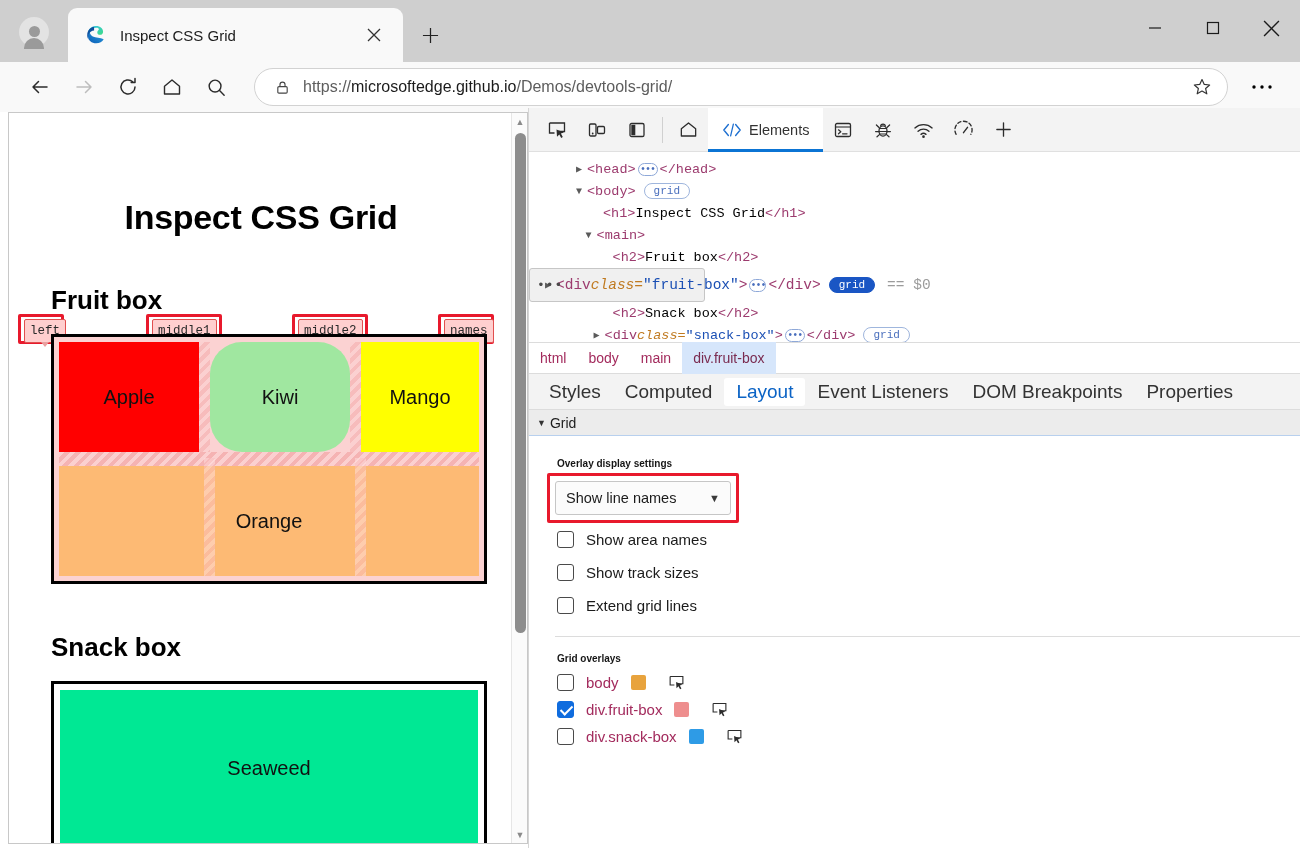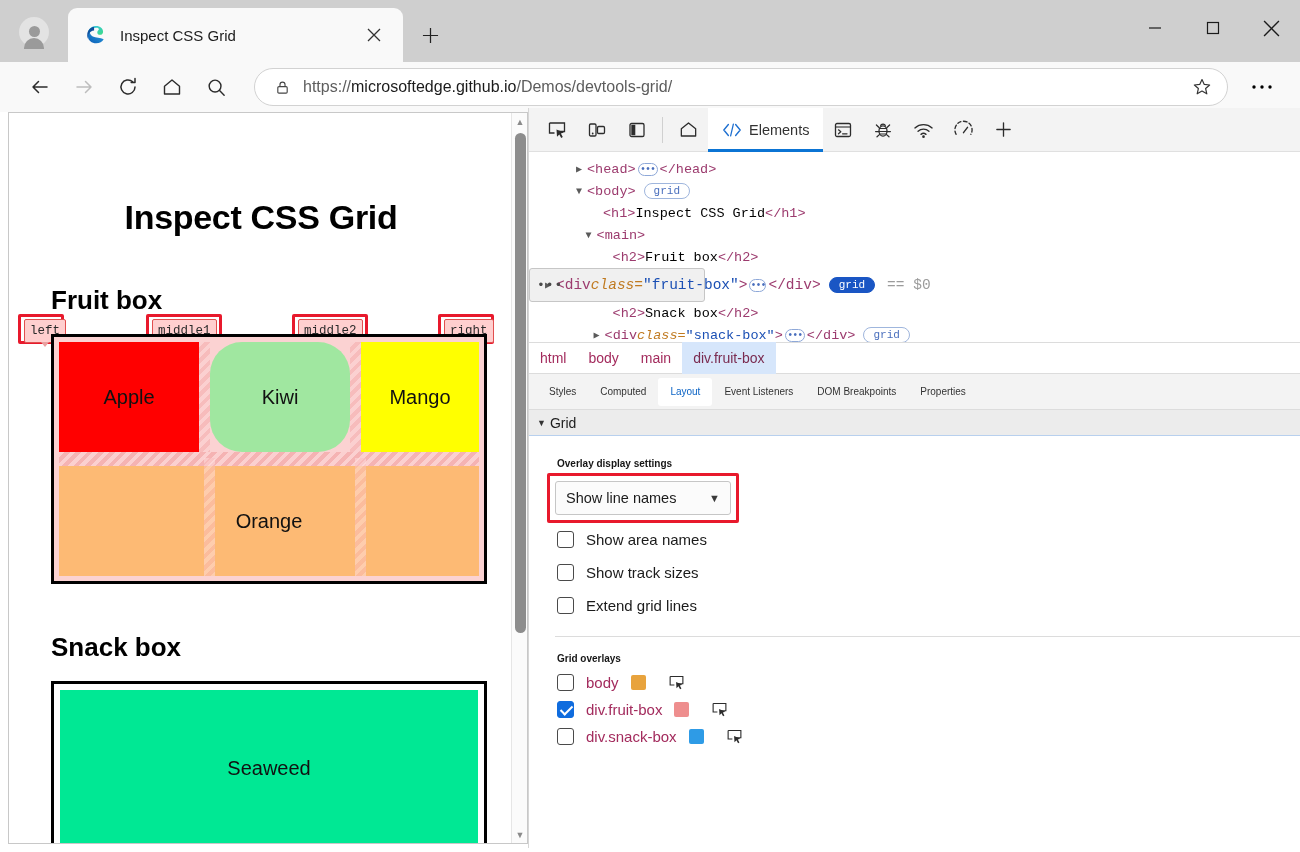--- a/index.html
+++ b/index.html
@@ -208,21 +208,21 @@
   }
   .crumb { padding:0 11px; height:32px; display:flex; align-items:center;
            font-size:14px; color:#a32b5d; }
   .crumb.active { background:#d6e6fb; color:#7a2b50; }
 
   .panel-tabs {
     flex:none; height:36px; background:#f3f3f3; border-bottom:1px solid #dcdcdc;
     display:flex; align-items:center; padding-left:8px;
   }
   .ptab { padding:0 12px; height:28px; display:flex; align-items:center;
-          font-size:10px; color:#333; border-radius:3px; }
+          font-size:19px; color:#333; border-radius:3px; }
   .ptab.active { background:#ffffff; color:#0b63c5; }
   .ptab-chev { margin-left:auto; margin-right:14px; color:#333; display:flex; align-items:center;}
 
   .grid-header {
     flex:none; height:26px; background:#ececec; border-bottom:1px solid #b8d0ee;
     display:flex; align-items:center; font-size:14px; color:#1c1c1c; padding-left:8px;
   }
   .gh-caret { font-size:9px; margin-right:4px; color:#333; }
 
   .layout-body { flex:1; position:relative; background:#fff; overflow:hidden; }
@@ -385,21 +385,21 @@
           <div class="redbox" style="left:0px; top:0px; width:46px; height:30px;"></div>
           <div class="lline" style="left:6px; top:5px;">left</div>
 
           <div class="redbox" style="left:128px; top:0px; width:76px; height:30px;"></div>
           <div class="lline" style="left:134px; top:5px;">middle1</div>
 
           <div class="redbox" style="left:274px; top:0px; width:76px; height:30px;"></div>
           <div class="lline" style="left:280px; top:5px;">middle2</div>
 
           <div class="redbox" style="left:420px; top:0px; width:56px; height:30px;"></div>
-          <div class="lline" style="left:426px; top:5px;">right</div>
+          <div class="lline" style="left:426px; top:5px;">names</div>
         </div>
 
         <div class="fruit-box">
           <div class="fruit-grid">
             <div class="cell c-apple">Apple</div>
             <div class="gap-v gv1"></div>
             <div class="cell c-kiwi">Kiwi</div>
             <div class="gap-v gv2"></div>
             <div class="cell c-mango">Mango</div>
             <div class="gh"></div>

